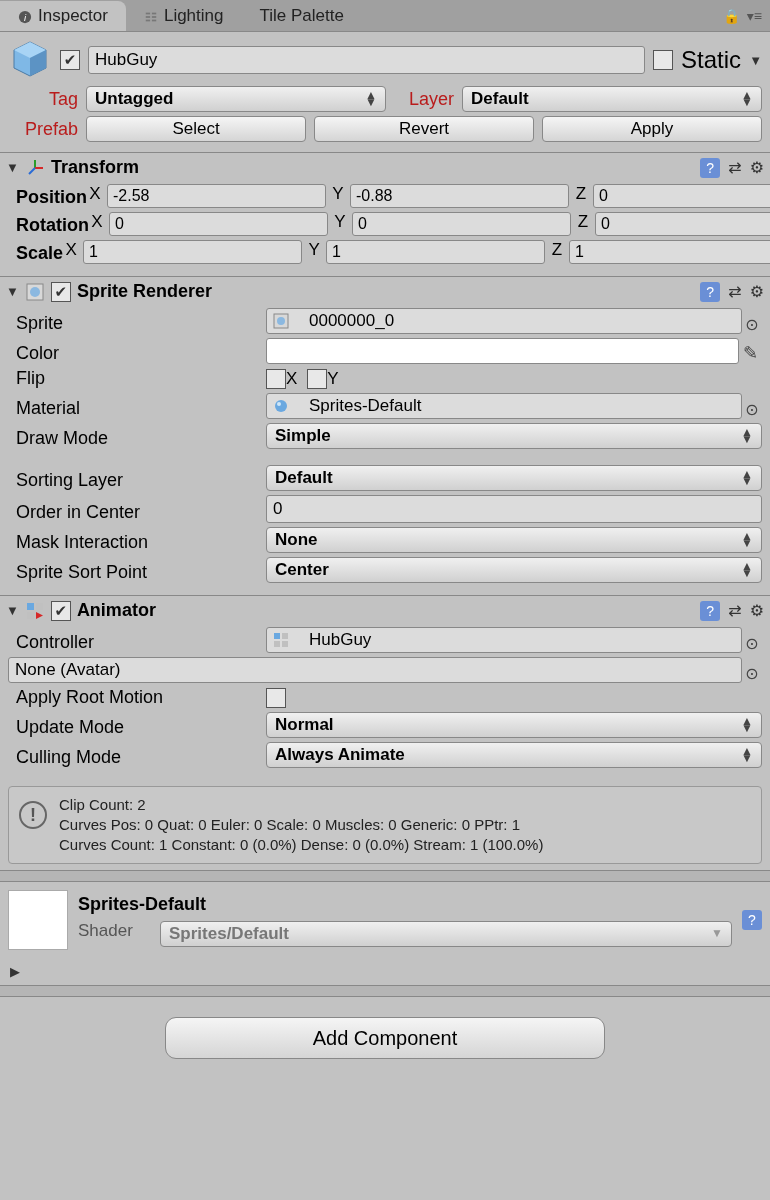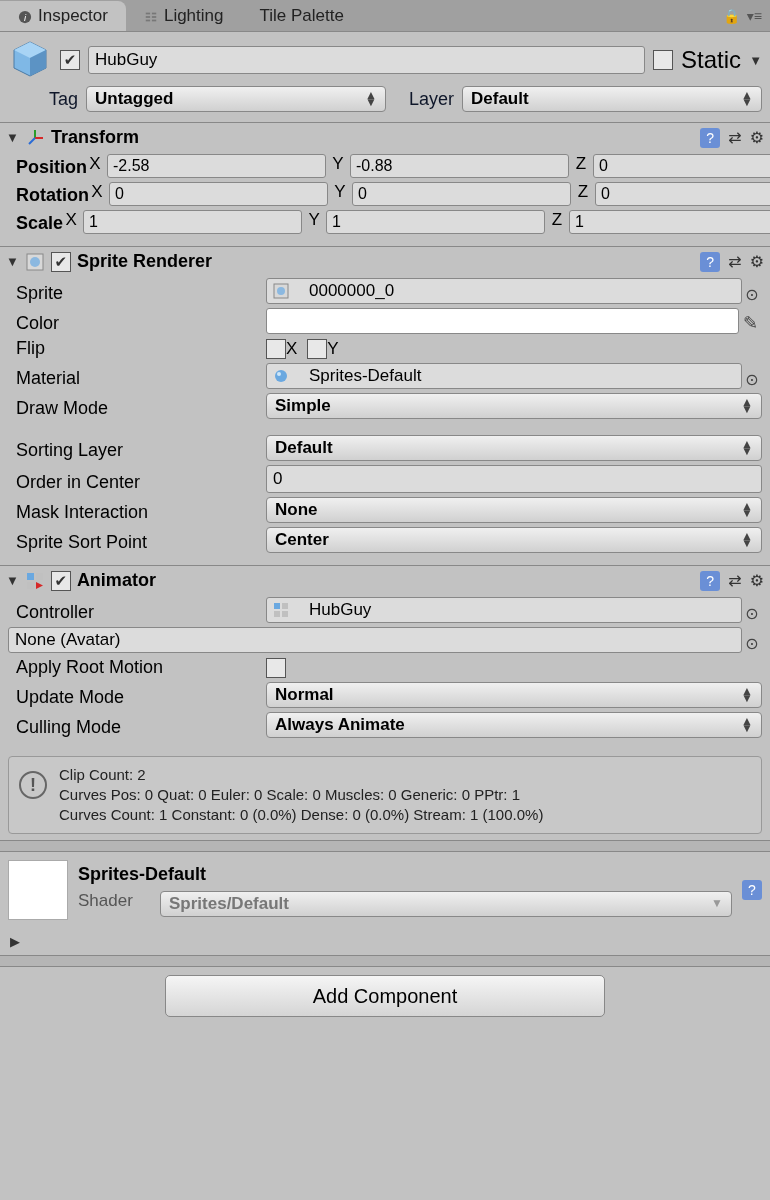--- a/index.html
+++ b/index.html
@@ -10,21 +10,21 @@
 .tab-ico { width: 14px; height: 14px; display: inline-block; }
 .lock-menu { margin-left: auto; display: flex; gap: 6px; padding-right: 8px; color: #555; font-size: 14px; }
 .header { padding: 6px 8px; }
 .row { display: flex; align-items: center; gap: 8px; margin-bottom: 4px; }
 .cube-ico { width: 44px; height: 44px; display: inline-block; }
 .checkbox { width: 20px; height: 20px; border: 1px solid #555; background: #e8e8e8; display: inline-flex; align-items: center; justify-content: center; font-size: 15px; color: #333; cursor: pointer; }
 .checkbox.checked::after { content: "✔"; }
 .text-input { flex: 1; height: 28px; background: #dcdcdc; border: 1px solid #888; border-radius: 3px; padding: 0 6px; font-size: 17px; }
 .static-lbl { font-size: 24px; }
 .dropdown-arrow { font-size: 13px; color: #333; }
-.label { width: 70px; text-align: right; font-size: 18px; color: #0f172a; }
+.label { width: 70px; text-align: right; font-size: 18px; color: #b91c1c; }
 .select { flex: 1; height: 26px; background: linear-gradient(#f0f0f0,#d0d0d0); border: 1px solid #888; border-radius: 4px; padding: 0 8px; display: flex; align-items: center; justify-content: space-between; font-size: 17px; cursor: pointer; font-weight: bold; }
 .select .arrows { font-size: 12px; color: #444; line-height: 7px; }
 .btn { flex: 1; height: 26px; background: linear-gradient(#f5f5f5,#d5d5d5); border: 1px solid #888; border-radius: 4px; font-size: 17px; cursor: pointer; }
 .component-hdr { display: flex; align-items: center; gap: 6px; padding: 4px 6px; border-top: 1px solid #888; }
 .fold { font-size: 13px; color: #333; cursor: pointer; }
 .comp-title { font-weight: bold; font-size: 18px; }
 .hdr-icons { margin-left: auto; display: flex; gap: 8px; align-items: center; }
 .help-ico { width: 20px; height: 20px; background: #6a8fd6; border-radius: 3px; display: flex; align-items: center; justify-content: center; color: #fff; font-size: 14px; cursor: pointer; }
 .preset-ico, .gear-ico { font-size: 16px; color: #333; cursor: pointer; }
 .comp-body { padding: 2px 8px 8px 8px; }
@@ -43,21 +43,21 @@
 .info-ico { width: 28px; height: 28px; border: 2px solid #666; border-radius: 50%; display: flex; align-items: center; justify-content: center; font-weight: bold; font-size: 18px; color: #555; flex-shrink: 0; margin-top: 6px; }
 .info-text { font-size: 15px; color: #222; line-height: 20px; }
 .divider { height: 12px; background: #b5b5b5; border-top: 1px solid #888; border-bottom: 1px solid #888; }
 .material-hdr { display: flex; align-items: center; gap: 10px; padding: 8px; }
 .mat-preview { width: 60px; height: 60px; background: #fff; border: 1px solid #aaa; }
 .mat-info { flex: 1; }
 .mat-name { font-size: 18px; font-weight: bold; margin-bottom: 6px; }
 .shader-row { display: flex; gap: 12px; }
 .shader-lbl { color: #555; font-size: 17px; width: 70px; }
 .mat-fold { font-size: 13px; color: #333; padding: 6px 10px; cursor: pointer; }
-.add-comp { margin: 8px auto; display: block; width: 440px; height: 42px; background: linear-gradient(#f5f5f5,#d5d5d5); border: 1px solid #888; border-radius: 5px; font-size: 20px; cursor: pointer; }
+.add-comp { margin: 20px auto; display: block; width: 440px; height: 42px; background: linear-gradient(#f5f5f5,#d5d5d5); border: 1px solid #888; border-radius: 11px; font-size: 20px; cursor: pointer; }
 </style>
 </head>
 <body>
 
 <div class="tabbar">
   <div class="tab active">
     <span class="tab-ico">
       <svg viewBox="0 0 16 16">
           <circle cx="8" cy="8" r="7" fill="#555"></circle>
           <text x="8" y="12" text-anchor="middle" fill="#fff" font-size="11" font-family="Georgia" font-style="italic">i</text>
@@ -106,20 +106,26 @@
     <span class="label">Tag</span>
     <div class="select">
         <span>Untagged</span>
         <span class="arrows">▲<br>▼</span>
       </div>
     <span class="label" style="width:60px">Layer</span>
     <div class="select">
         <span>Default</span>
         <span class="arrows">▲<br>▼</span>
       </div>
+  </div>
+  <div class="row">
+    <span class="label">Prefab</span>
+    <button class="btn">Select</button>
+    <button class="btn">Revert</button>
+    <button class="btn">Apply</button>
   </div>
 </div>
 
 <div class="component-hdr">
   <span class="fold">▼</span>
   <span style="width:20px;height:20px;display:inline-block">
     <svg viewBox="0 0 20 20">
         <line x1="10" y1="10" x2="10" y2="2" stroke="#2a9d2a" stroke-width="2"></line>
         <line x1="10" y1="10" x2="18" y2="10" stroke="#d62828" stroke-width="2"></line>
         <line x1="10" y1="10" x2="4" y2="16" stroke="#2a6bd6" stroke-width="2"></line>

